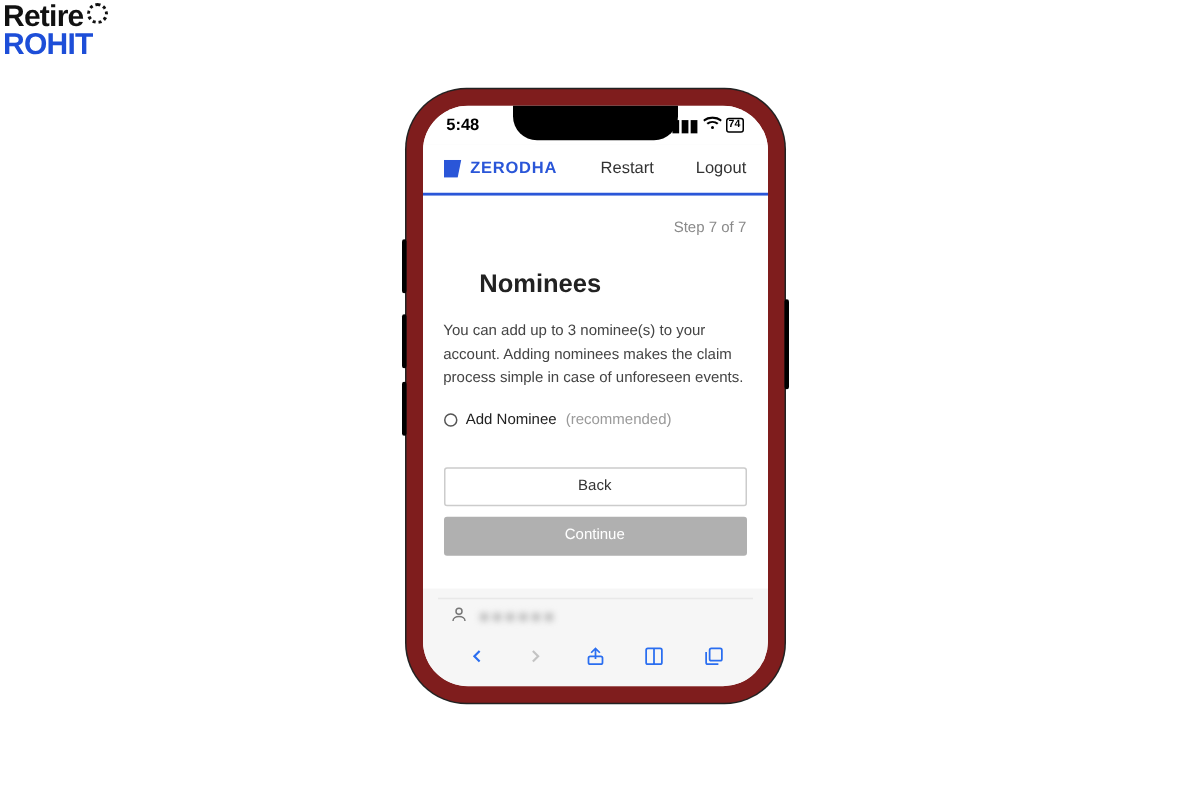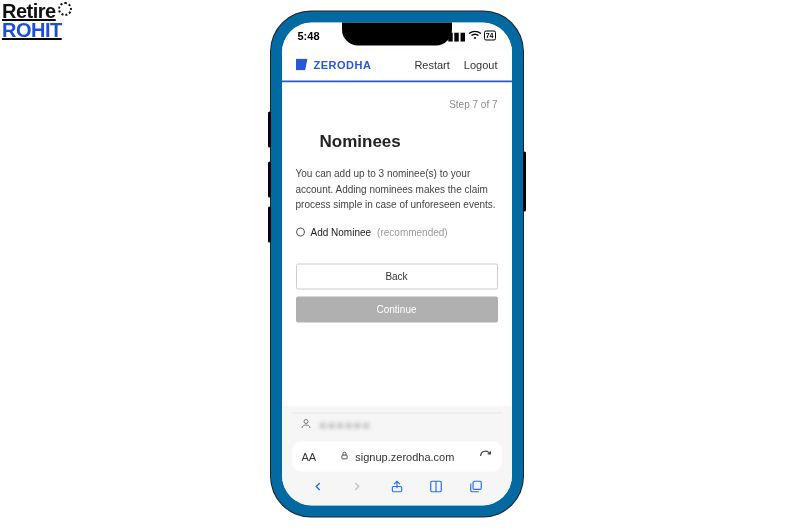--- a/index.html
+++ b/index.html
@@ -12,41 +12,40 @@
       overflow: hidden;
     }
     .page-logo {
       position: absolute;
       top: 2px;
       left: 2px;
       font-weight: 800;
       font-size: 20px;
       line-height: 0.95;
       letter-spacing: -0.5px;
-      text-decoration: underline;
     }
     .page-logo .l1 { color: #111; }
     .page-logo .l2 { color: #1d4ed8; }
     .page-logo .sun {
       display: inline-block;
       width: 14px; height: 14px;
       border: 2px dotted #111;
       border-radius: 50%;
       vertical-align: top;
       margin-left: 2px;
     }
 
     .phone {
       position: absolute;
       left: 50%;
       top: 50%;
       transform: translate(-50%, -50%);
       width: 252px;
-      height: 505px;
-      background: #0369a1;
+      height: 409px;
+      background: #7f1d1d;
       border-radius: 40px;
       padding: 11px;
       box-shadow: 0 0 0 1px #222;
     }
     .phone::before, .phone::after {
       content: ""; position: absolute; background: #000; border-radius: 3px;
     }
     .phone::before { left: -3px; top: 100px; width: 3px; height: 36px; box-shadow: 0 50px 0 #000, 0 95px 0 #000; }
     .phone::after  { right: -3px; top: 140px; width: 3px; height: 60px; }
 
@@ -101,21 +100,21 @@
       font-size: 11px;
       font-weight: 700;
       color: #2a56d8;
       letter-spacing: 0.5px;
     }
     .brand-ico {
       width: 12px; height: 12px;
       background: #2a56d8;
       clip-path: polygon(0 0, 100% 0, 80% 100%, 0 100%);
     }
-    .header-actions { display: flex; gap: 14px; font-size: 11px; color: #333; }
+    .header-actions { display: flex; gap: 28px; font-size: 11px; color: #333; }
 
     .content {
       flex: 1;
       background: #fff;
       padding: 16px 14px;
       overflow: hidden;
     }
     .step { font-size: 10px; color: #8a8a8a; margin-bottom: 22px; text-align: right; }
     .title { font-size: 17px; font-weight: 600; color: #222; margin-bottom: 14px; padding-left: 24px; }
     .desc { font-size: 10px; color: #444; line-height: 1.55; margin-bottom: 14px; }
@@ -222,37 +221,20 @@
     <div class="browser-bottom">
       <div class="user-row">
         <span>
           <svg width="12" height="12" viewBox="0 0 24 24" fill="none" stroke="#777" stroke-width="2">
               <circle cx="12" cy="8" r="4"></circle>
               <path d="M4 21c0-4 4-6 8-6s8 2 8 6"></path>
             </svg>
         </span>
         <span class="blur">■■■■■■</span>
       </div>
-      <div class="url-bar">
-        <span>AA</span>
-        <span class="url-center">
-          <span>
-            <svg width="9" height="12" viewBox="0 0 24 24" fill="none" stroke="#444" stroke-width="2.5">
-                <rect x="5" y="11" width="14" height="10" rx="2"></rect>
-                <path d="M8 11V7a4 4 0 018 0v4"></path>
-              </svg>
-          </span>
-          <span>signup.zerodha.com</span>
-        </span>
-        <span>
-          <svg width="13" height="13" viewBox="0 0 24 24" fill="none" stroke="#444" stroke-width="2.2">
-              <path d="M3 12a9 9 0 0115-6.7L21 8M21 3v5h-5"></path>
-            </svg>
-        </span>
-      </div>
       <div class="tabbar">
         <span><svg width="14" height="14" viewBox="0 0 24 24" fill="none" stroke="#2a6ef0" stroke-width="2.5">
               <polyline points="15 18 9 12 15 6"></polyline>
             </svg></span>
         <span class="fwd"><svg width="14" height="14" viewBox="0 0 24 24" fill="none" stroke="#c3c3c3" stroke-width="2.5">
               <polyline points="9 18 15 12 9 6"></polyline>
             </svg></span>
         <span><svg width="14" height="14" viewBox="0 0 24 24" fill="none" stroke="#2a6ef0" stroke-width="2">
               <path d="M12 3v12M7 8l5-5 5 5"></path>
               <rect x="4" y="12" width="16" height="9" rx="2"></rect>

